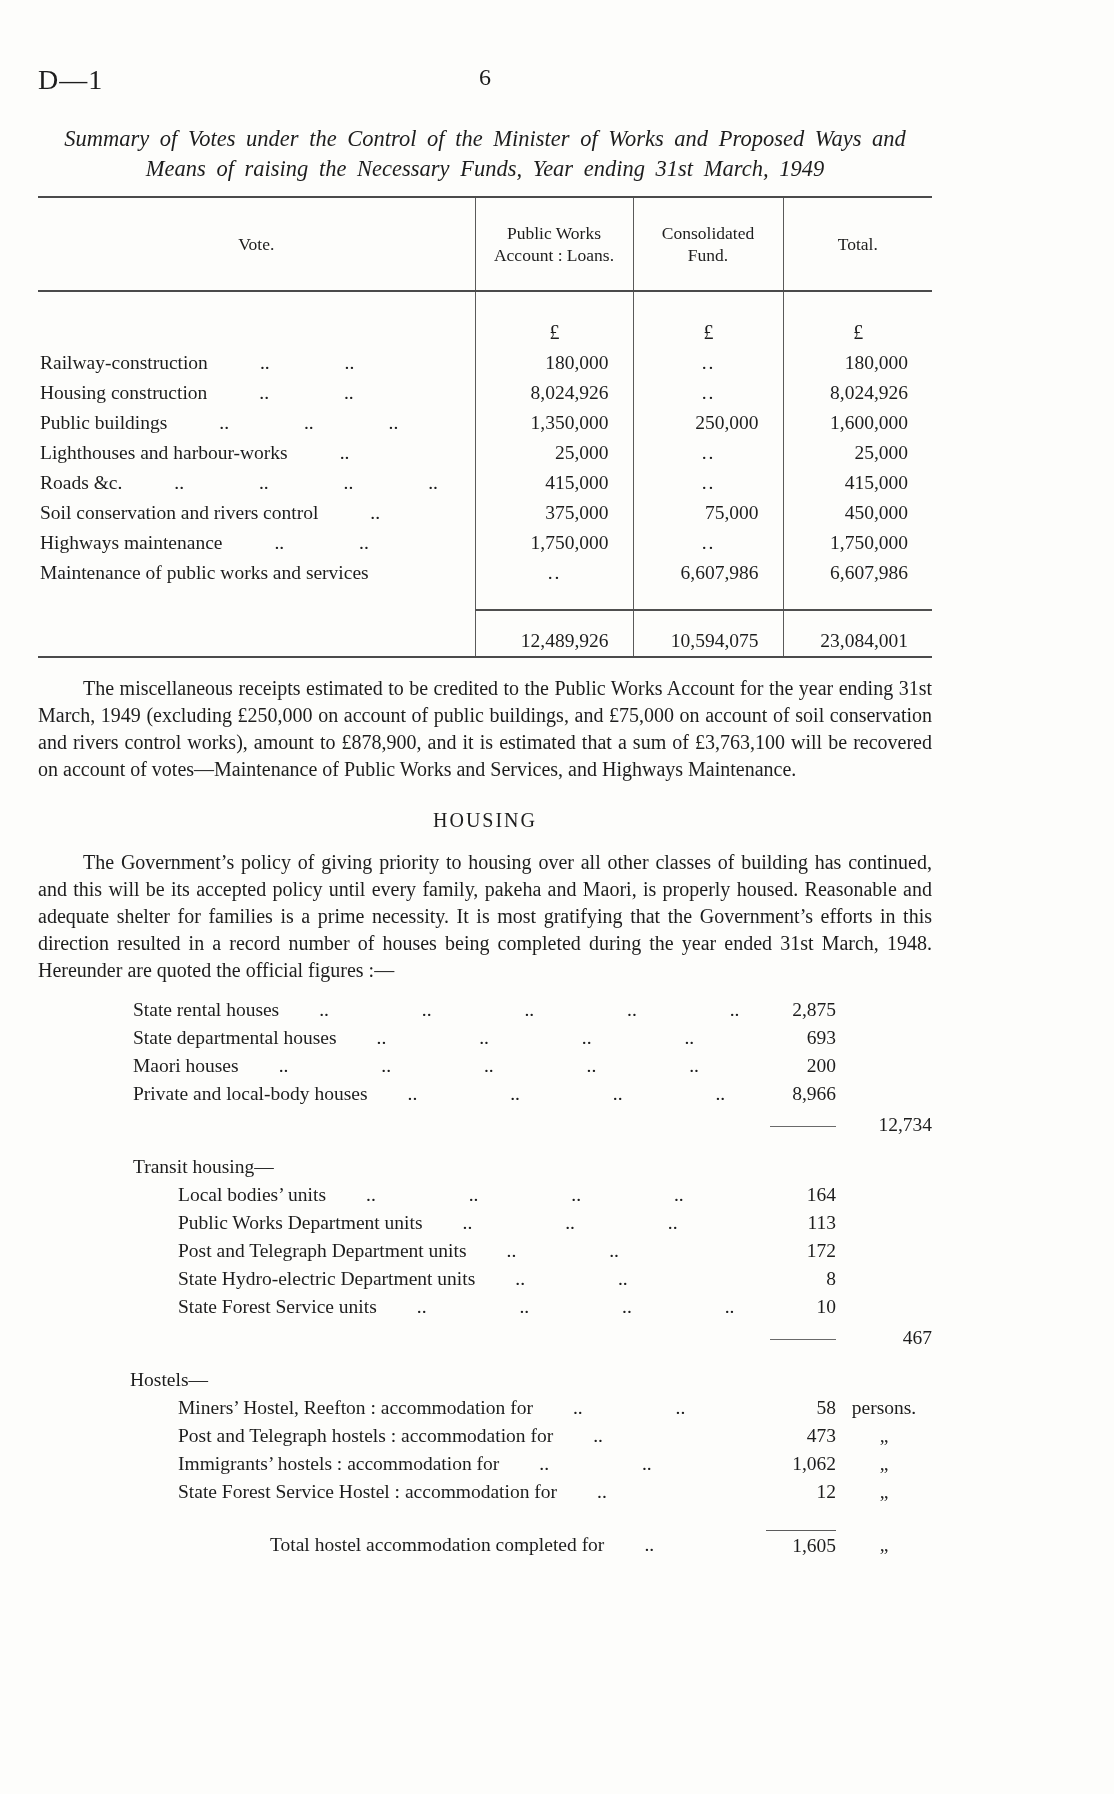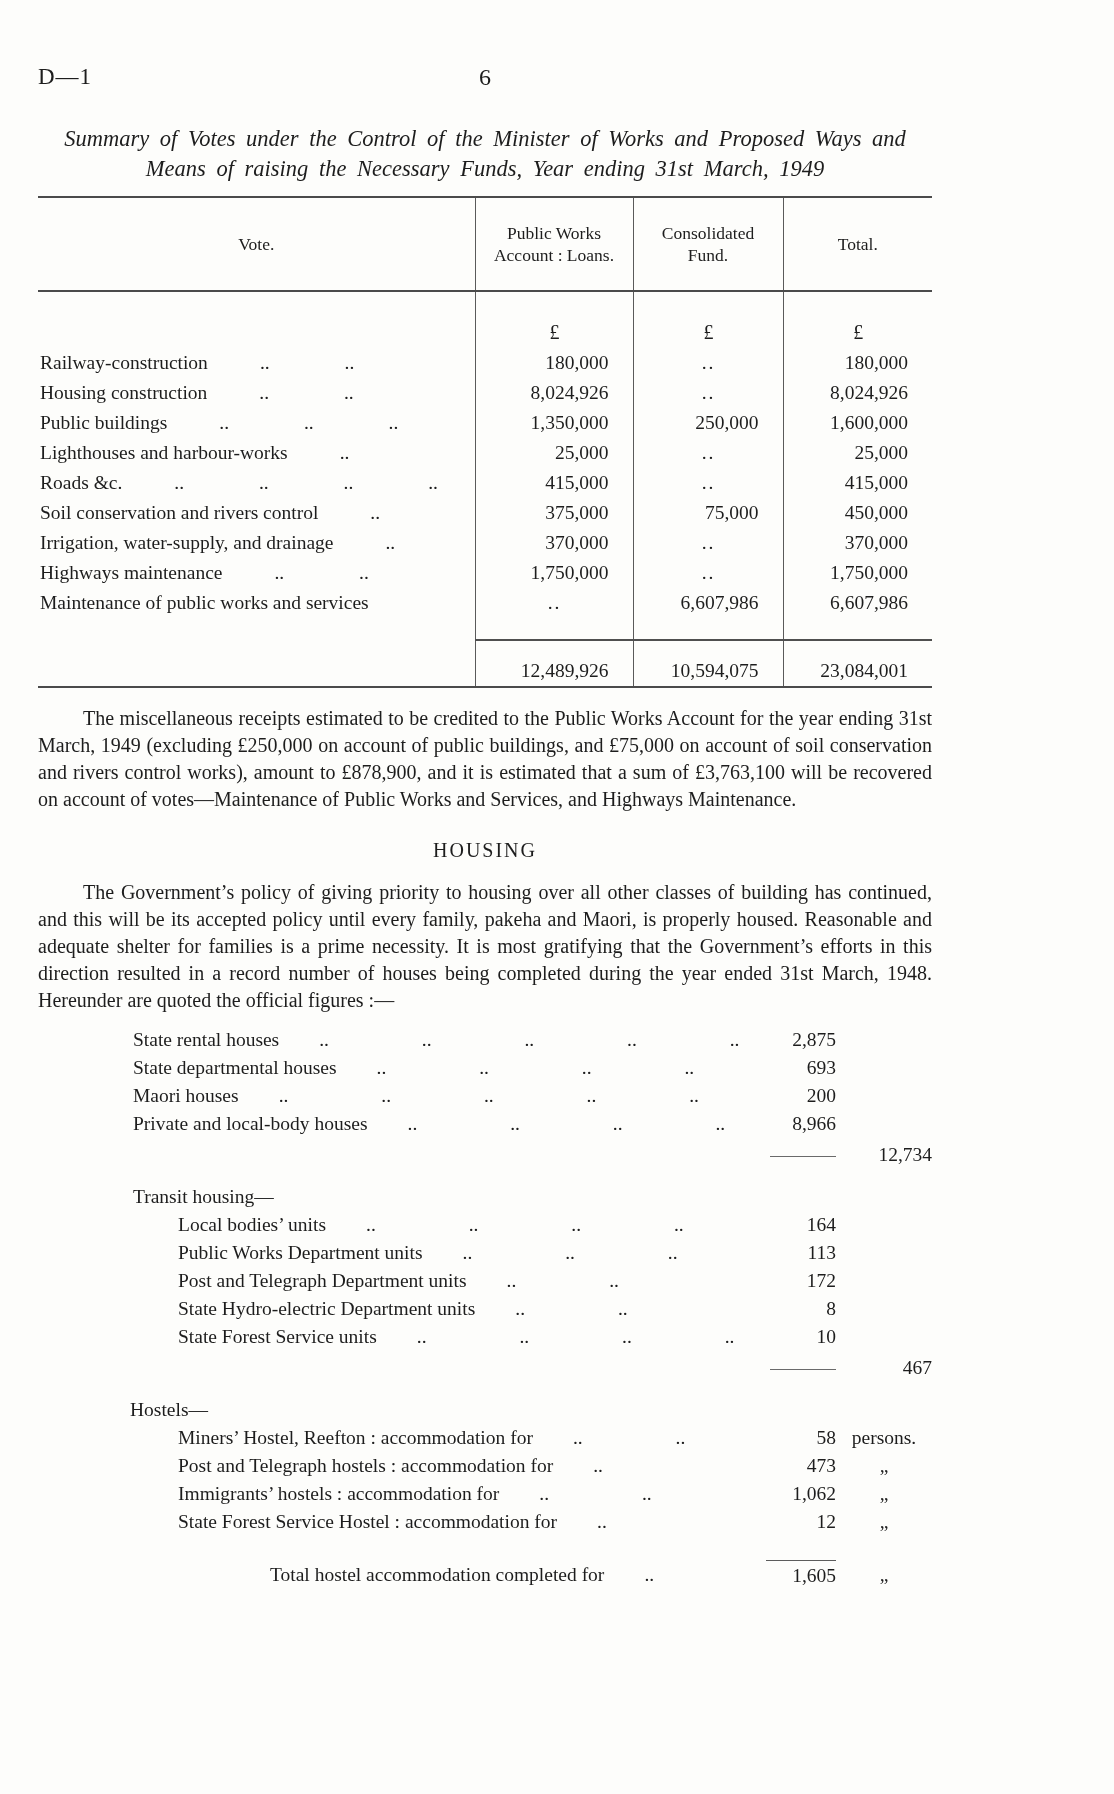--- a/index.html
+++ b/index.html
@@ -12,21 +12,21 @@
   }
   .page{
     box-sizing:border-box;
     width:1114px;height:1794px;
     padding:64px 182px 0 38px;
     overflow:hidden;
     position:relative;
   }
   
   .page-head{position:relative;height:38px;}
-  .doc-ref{font-size:23px;letter-spacing:1px;}
+  .doc-ref{font-size:28px;letter-spacing:1px;}
   .page-num{position:absolute;left:0;right:0;top:0;text-align:center;font-size:24px;}
   
   .doc-title{margin-top:22px;text-align:center;font-style:italic;font-size:22.5px;line-height:30px;word-spacing:5px;}
   
   table.votes{
     width:894px;margin-top:12px;
     border-collapse:collapse;table-layout:fixed;
     border-top:2.5px solid #4b4b4b;
     border-bottom:2.5px solid #4b4b4b;
   }
@@ -168,31 +168,20 @@
               <span class="vleader">..</span>
             </div>
           </td>
       <td class="num">375,000</td>
       <td class="num">75,000</td>
       <td class="num">450,000</td>
     </tr>
     <tr>
       <td class="vote">
             <div class="vote-flex">
-              <span class="vlabel">Irrigation, water-supply, and drainage</span>
-              <span class="vleader">..</span>
-            </div>
-          </td>
-      <td class="num">370,000</td>
-      <td class="num blank">..</td>
-      <td class="num">370,000</td>
-    </tr>
-    <tr>
-      <td class="vote">
-            <div class="vote-flex">
               <span class="vlabel">Highways maintenance</span>
               <span class="vleader">.. ..</span>
             </div>
           </td>
       <td class="num">1,750,000</td>
       <td class="num blank">..</td>
       <td class="num">1,750,000</td>
     </tr>
     <tr class="last-data">
       <td class="vote">

